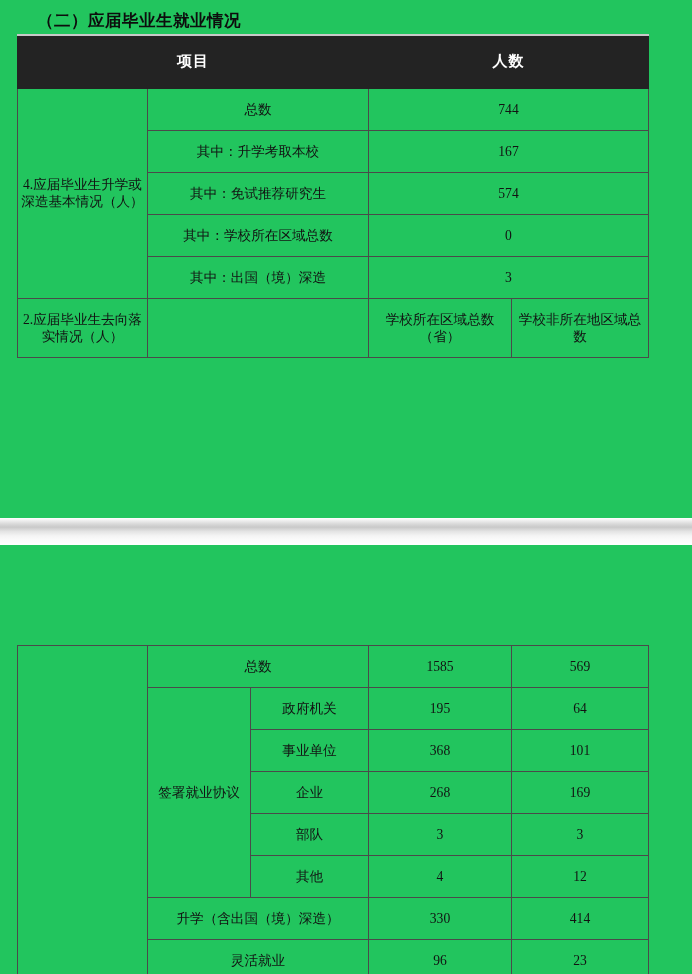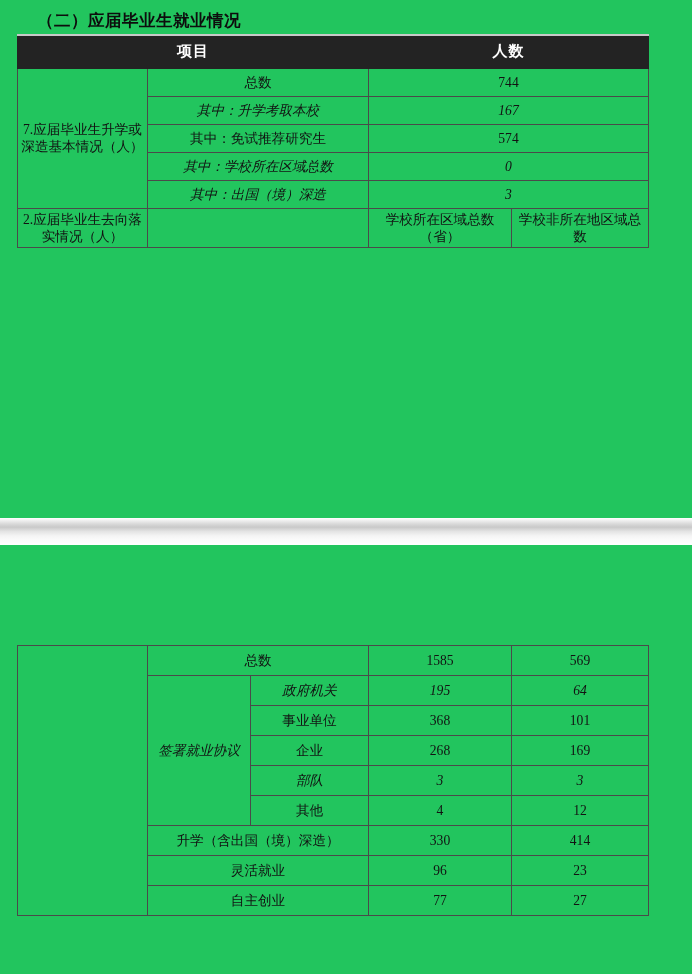--- a/index.html
+++ b/index.html
@@ -83,42 +83,42 @@
     border-collapse: collapse;
     width: 631px;
     table-layout: fixed;
     font-size: 13.6px;
     color: #121212;
   }
   table.doc-table td, table.doc-table th {
     border: 1px solid #4a4a4a;
     text-align: center;
     vertical-align: middle;
-    padding: 2px 3px;
+    padding: 12px 3px;
     line-height: 17px;
     font-weight: normal;
   }
   table.doc-table th.hdr {
     background: #232323;
     color: #ffffff;
     font-weight: bold;
     font-size: 15px;
     height: 28px;
     border-color: #232323;
     border-top: 2px solid #c8c8c8;
     letter-spacing: 1px;
   }
   .r28 { height: 28px; }
   .r30 { height: 30px; }
   .r38 { height: 38px; }
   .lbl-cell { line-height: 20px; font-family: Liberation Serif, serif; }
   .tall-left { line-height: 21px; }
 
   
-  .sep-light { border-top-color: #9a9a9a; font-style: italic; }
+  .sep-light { border-top-color: #9a9a9a; }
 
   
   .page-number {
     text-align: center;
     font-size: 12px;
     margin-top: 24px;
     color: #2b2b2b;
     letter-spacing: 0.5px;
   }
 
@@ -140,21 +140,21 @@
       <col style="width:143px">
       <col style="width:137px">
     </colgroup>
     <tbody>
       <tr>
         <th class="hdr" colspan="2">项目</th>
         <th class="hdr" colspan="2">人数</th>
       </tr>
 
       <tr class="r28">
-        <td rowspan="5" class="tall-left">7.应届毕业生升学或深造基本情况（人）</td>
+        <td rowspan="5" class="tall-left">4.应届毕业生升学或深造基本情况（人）</td>
         <td>总数</td>
         <td colspan="2">744</td>
       </tr>
 
       <tr class="r28">
         <td class="sep-light">其中：升学考取本校</td>
         <td class="sep-light" colspan="2">167</td>
       </tr>
 
       <tr class="r28">

